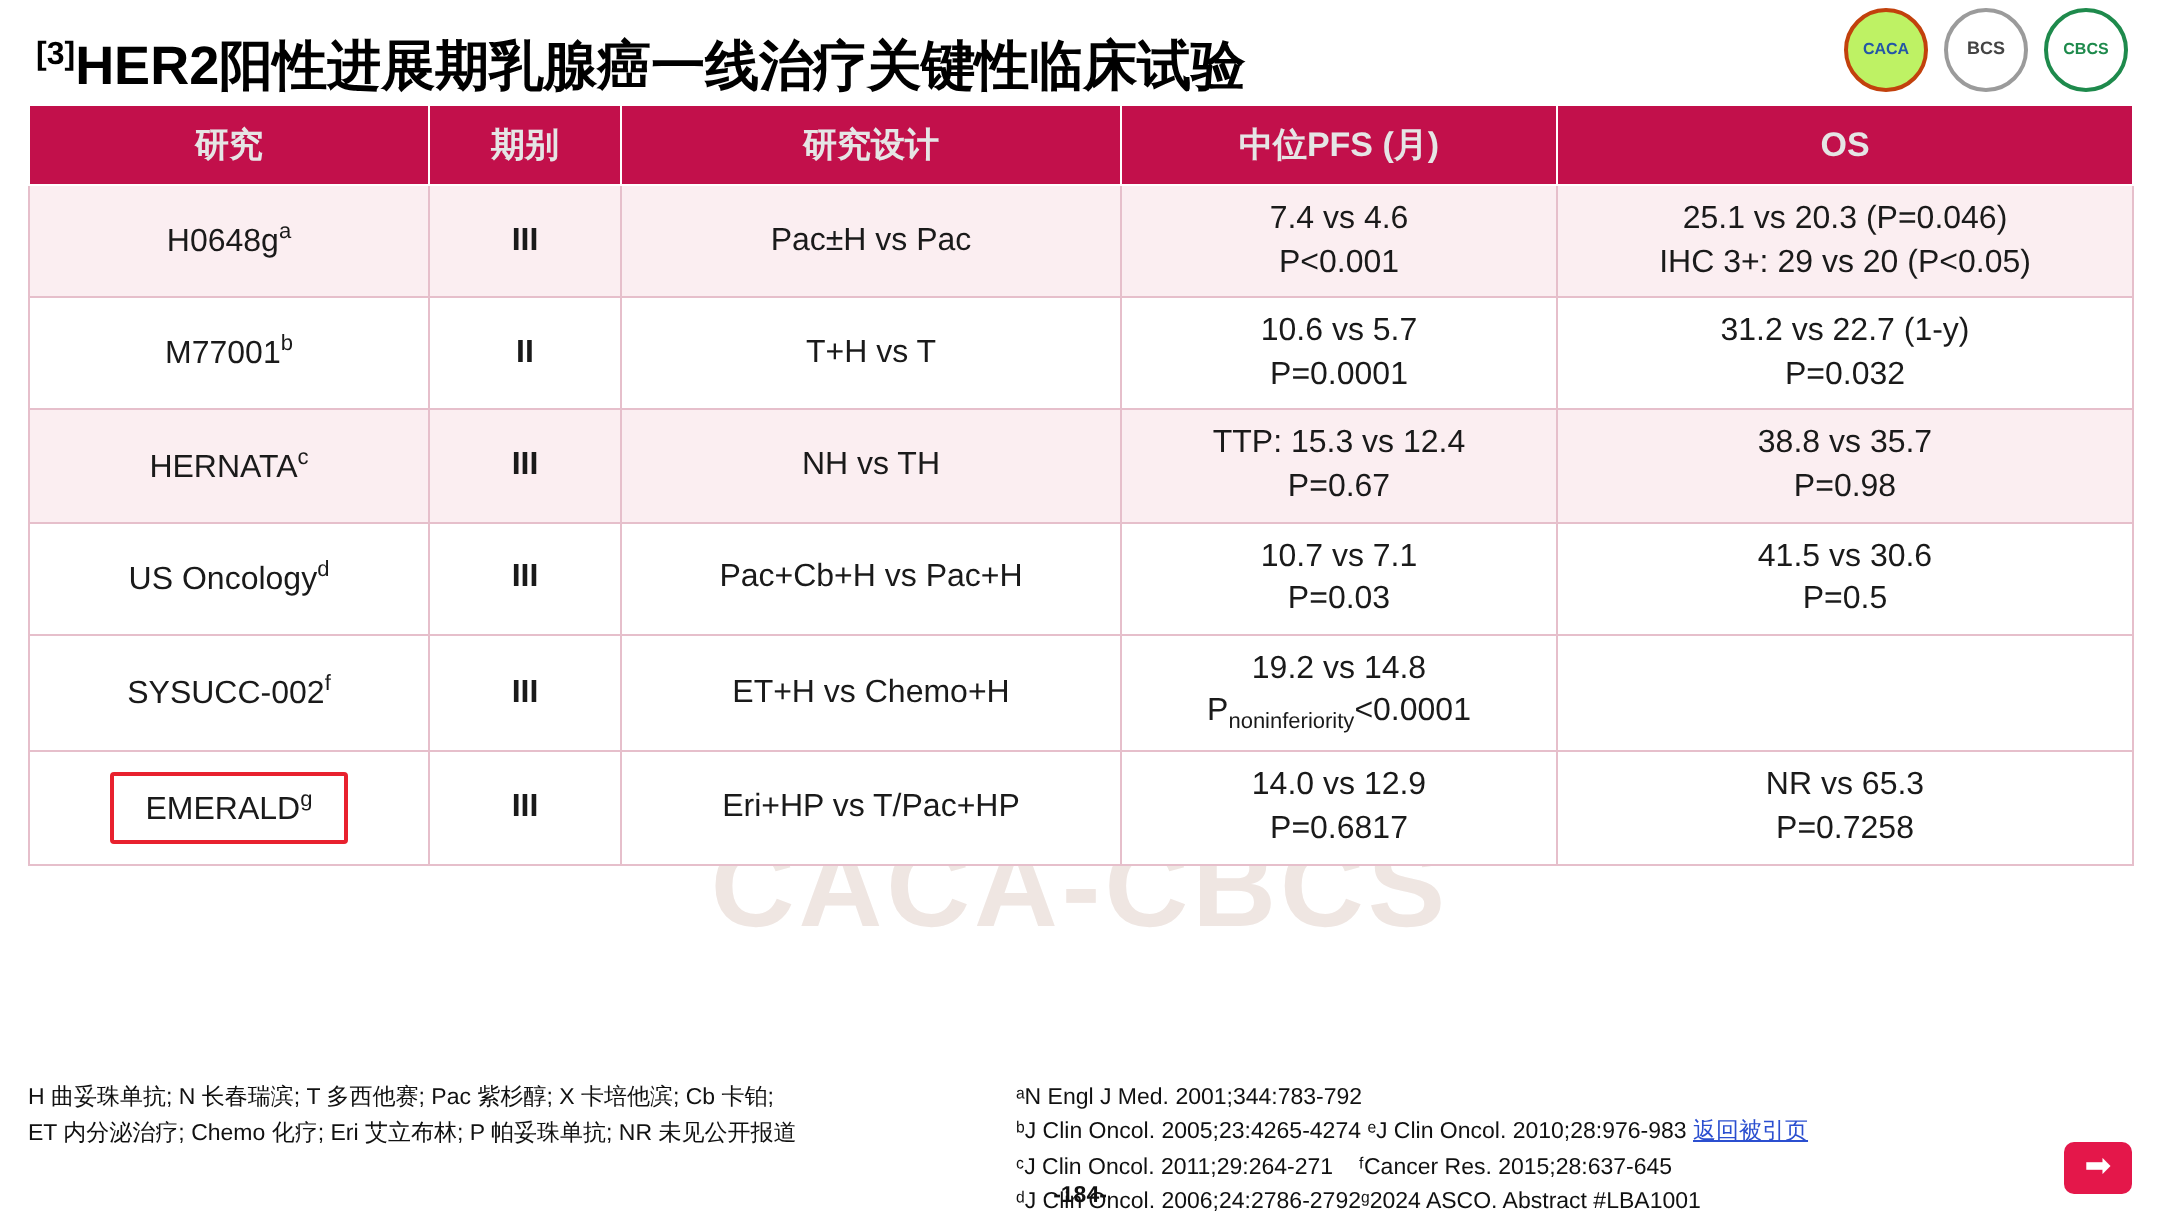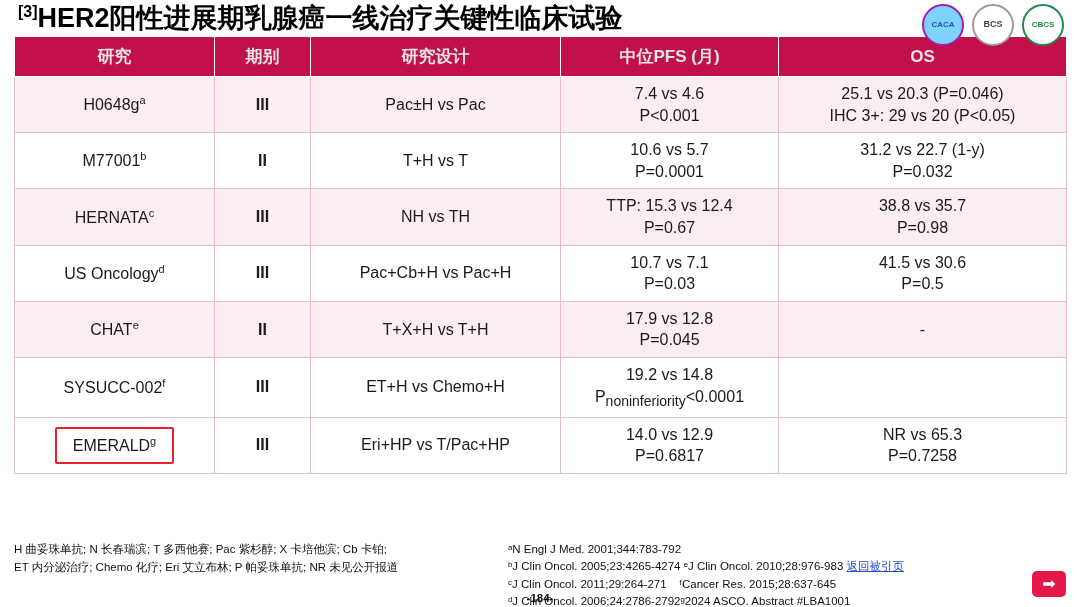--- a/index.html
+++ b/index.html
@@ -25,22 +25,22 @@
     color: #efe6e2;
     letter-spacing: 2px;
     z-index: 0;
     pointer-events: none;
     user-select: none;
   }
 
   
   .title-row {
     position: relative;
-    height: 36px;
-    padding: 0 0 0 18px;
+    height: 52px;
+    padding: 15px 0 0 18px;
     display: flex;
     align-items: flex-start;
     z-index: 2;
   }
   .title-text {
     font-size: 27px;
     font-weight: bold;
     color: #000;
     letter-spacing: 0px;
     white-space: nowrap;
@@ -63,21 +63,21 @@
   }
   .logo {
     width: 42px; height: 42px;
     border-radius: 50%;
     display: flex; align-items: center; justify-content: center;
     font-size: 8px;
     font-weight: bold;
     text-align: center;
     line-height: 1.05;
   }
-  .logo.l1 { background: #7dd3fc; border: 2px solid #a21caf; color: #2457a6; }
+  .logo.l1 { background: #bef264; border: 2px solid #c2410c; color: #2457a6; }
   .logo.l2 { background: #ffffff; border: 2px solid #9b9b9b; color: #444; font-size: 9px; text-align: center; }
   .logo.l3 { background: #ffffff; border: 2px solid #1e8a4c; color: #1e8a4c; }
 
   
   table.main {
     position: relative;
     z-index: 1;
     border-collapse: collapse;
     width: 1052px;
     margin: 0 14px;
@@ -101,21 +101,21 @@
     color: #1a1a1a;
   }
   tr.tinted td { background: #fbeef1; }
   tr.plain td { background: #ffffff; }
   .c1 { width: 200px; }
   .c2 { width: 96px; font-weight: bold; }
   .c3 { width: 250px; }
   .c4 { width: 218px; }
   .c5 { width: 288px; }
   .sup { font-size: 11px; vertical-align: super; }
-  .sub { font-size: 14px; vertical-align: sub; }
+  .sub { font-size: 11px; vertical-align: sub; }
 
   .boxed-cell { position: relative; }
   .boxed {
     display: inline-block;
     border: 2px solid #e8212e;
     border-radius: 2px;
     padding: 5px 16px;
     font-size: 16px;
   }
 
@@ -256,30 +256,20 @@
       <td class="c4">
           <div>10.7 vs 7.1</div>
           <div>P=0.03</div>
         </td>
       <td class="c5">
           <div>41.5 vs 30.6</div>
           <div>P=0.5</div>
         </td>
     </tr>
 
-    <tr class="tinted">
-      <td class="c1"><span>CHAT</span><span class="sup">e</span></td>
-      <td class="c2">II</td>
-      <td class="c3">T+X+H vs T+H</td>
-      <td class="c4">
-          <div>17.9 vs 12.8</div>
-          <div>P=0.045</div>
-        </td>
-      <td class="c5">-</td>
-    </tr>
 
     <tr class="plain">
       <td class="c1"><span>SYSUCC-002</span><span class="sup">f</span></td>
       <td class="c2">III</td>
       <td class="c3">ET+H vs Chemo+H</td>
       <td class="c4">
         <div>19.2 vs 14.8</div>
         <div><span>P</span><span class="sub">noninferiority</span><span>&lt;0.0001</span></div>
       </td>
       <td class="c5"></td>

